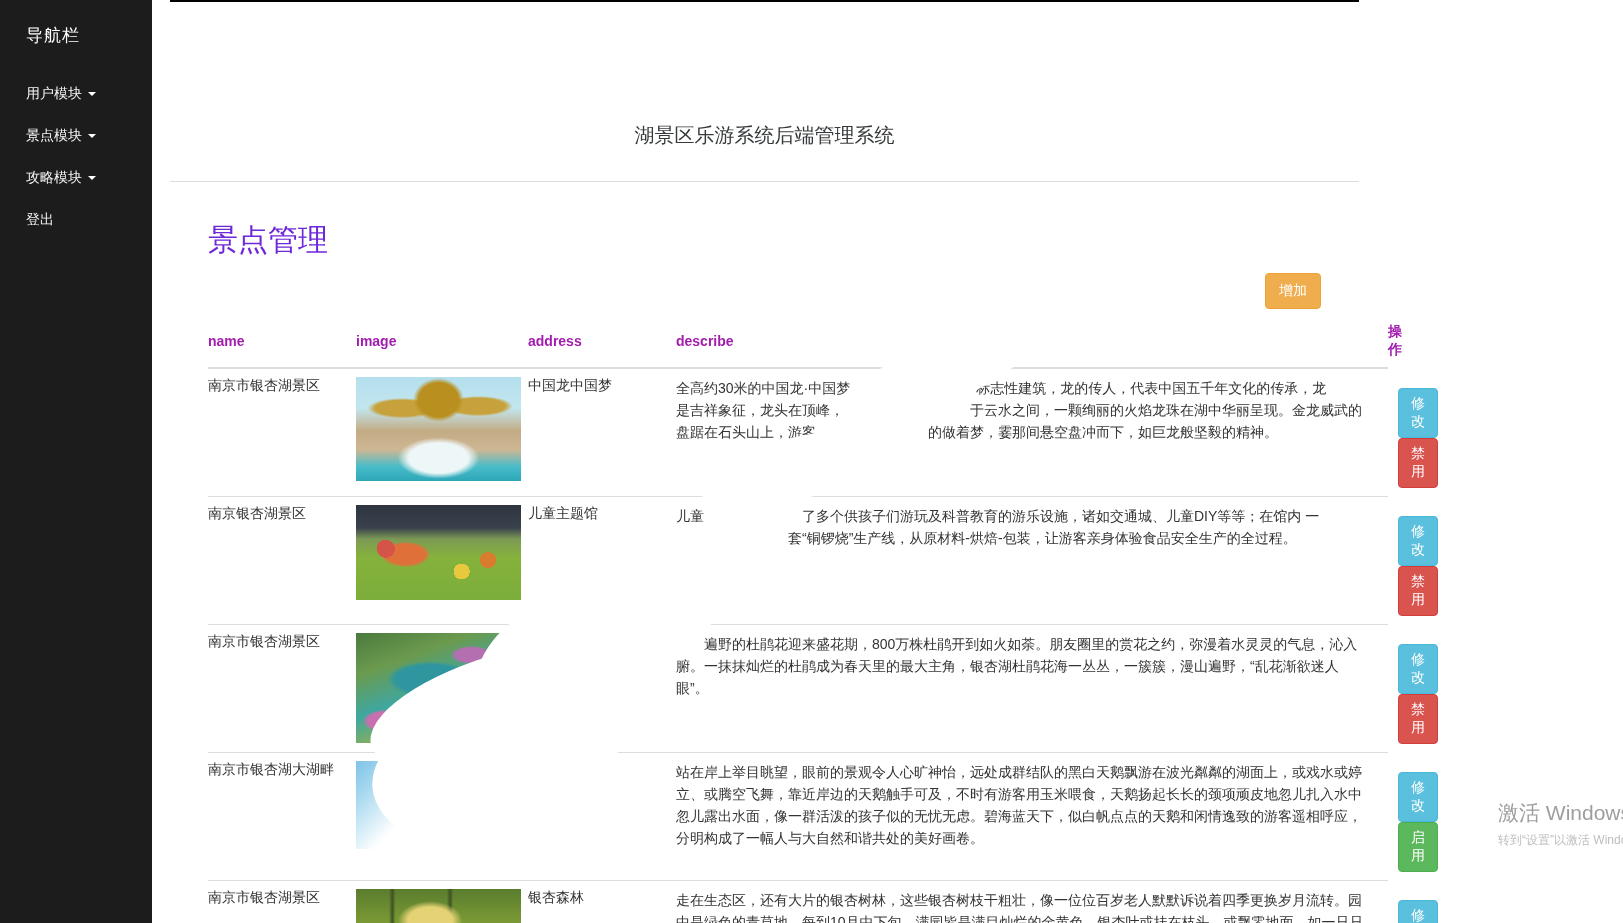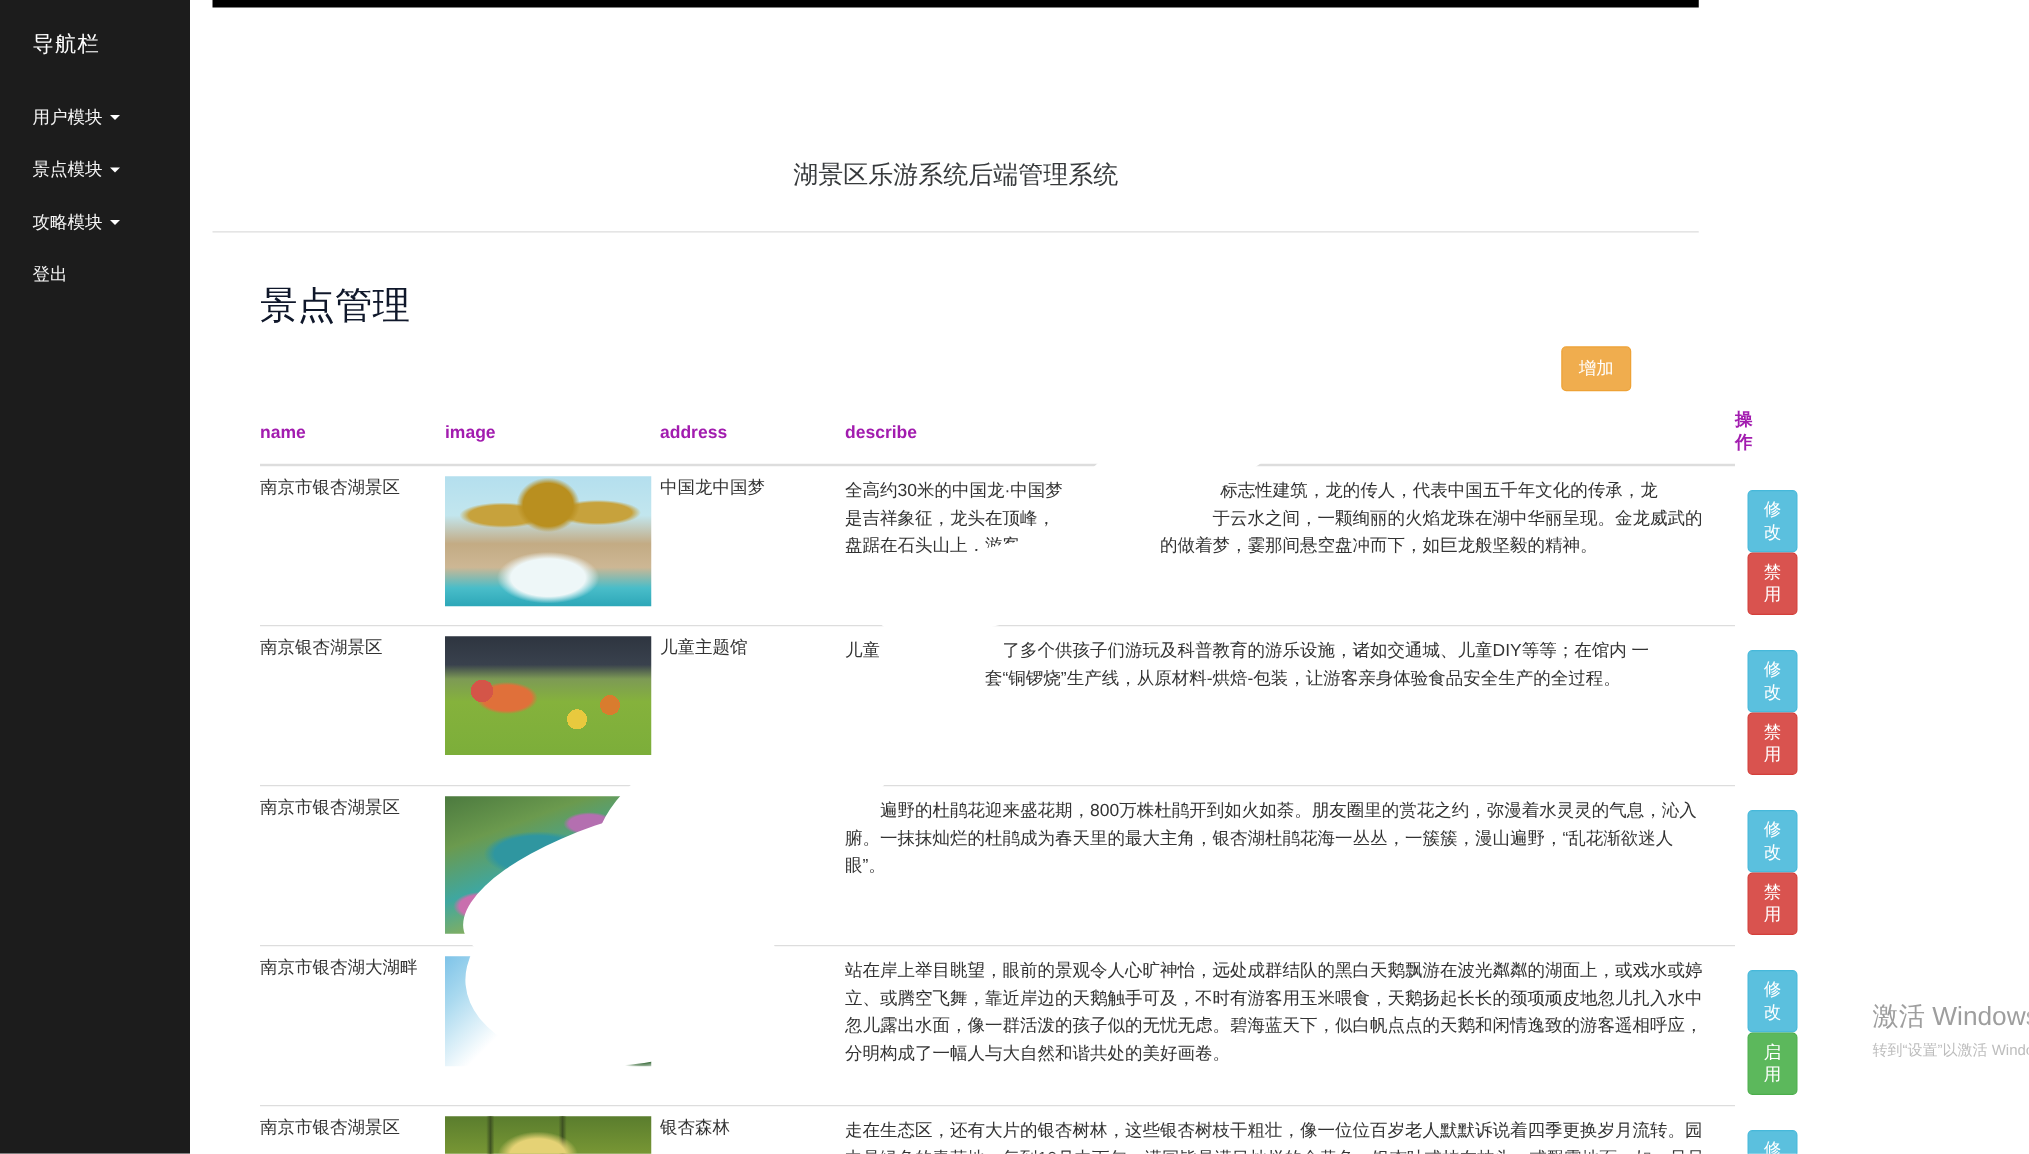--- a/index.html
+++ b/index.html
@@ -7,26 +7,26 @@
     width:1623px;height:923px;overflow:hidden;position:relative;background:#fff;
     font-family:"Liberation Sans","DejaVu Sans",sans-serif;color:#333;
   }
   
   .sidebar{position:absolute;left:0;top:0;width:152px;height:923px;background:var(--sidebar-bg,#1c1c1c);z-index:2;}
   .sidebar-title{color:#fff;font-size:17px;padding:24px 0 20px 26px;letter-spacing:1px;}
   .nav{margin-top:6px;}
   .nav-item{color:#f5f5f5;font-size:14px;padding:12px 26px;cursor:pointer;white-space:nowrap;}
   .caret{display:inline-block;width:0;height:0;border-top:4px solid #fff;border-left:4px solid transparent;border-right:4px solid transparent;margin-left:6px;vertical-align:middle;}
   
-  .main{position:absolute;left:170px;top:0;width:1189px;height:923px;background:#fff;border-top:6px solid #000000;box-sizing:border-box;}
+  .main{position:absolute;left:170px;top:0;width:1189px;height:923px;background:#fff;border-top:2px solid #000000;box-sizing:border-box;}
   .app-title{text-align:center;font-size:20px;color:#373a3c;margin:0;padding-top:120px;font-weight:400;}
   .title-rule{border:0;border-top:1px solid #ddd;margin:32px 0 0 0;}
   .container{padding:0 38px;}
-  .page-title{font-size:30px;color:#0f172a;font-weight:500;margin:38px 0 0 0;}
-  .toolbar{display:flex;justify-content:flex-end;margin:12px 16px 2px 0;}
+  .page-title{font-size:30px;color:#6d28d9;font-weight:500;margin:38px 0 0 0;}
+  .toolbar{display:flex;justify-content:flex-end;margin:12px 0 2px 0;}
   .btn{display:inline-block;border:1px solid transparent;border-radius:4px;color:#fff;font-size:14px;padding:6px 12px;cursor:pointer;font-family:inherit;}
   .btn-add{background:var(--c-add,#f0ad4e);border-color:#eea236;padding:8px 13px;}
   .btn-edit{background:var(--c-edit,#5bc0de);border-color:#46b8da;margin-top:11px;}
   .btn-disable{background:var(--c-disable,#d9534f);border-color:#d43f3a;}
   .btn-enable{background:var(--c-enable,#5cb85c);border-color:#4cae4c;}
   
   table{width:100%;border-collapse:collapse;table-layout:fixed;font-size:14px;color:#333;margin-top:6px;}
   th{text-align:left;font-weight:700;padding:8px 8px 8px 0;border-bottom:2px solid #ddd;color:#a21caf;}
   td{padding:8px 18px 8px 0;vertical-align:top;border-top:1px solid #ddd;}
   td.ops{padding-left:10px;}

